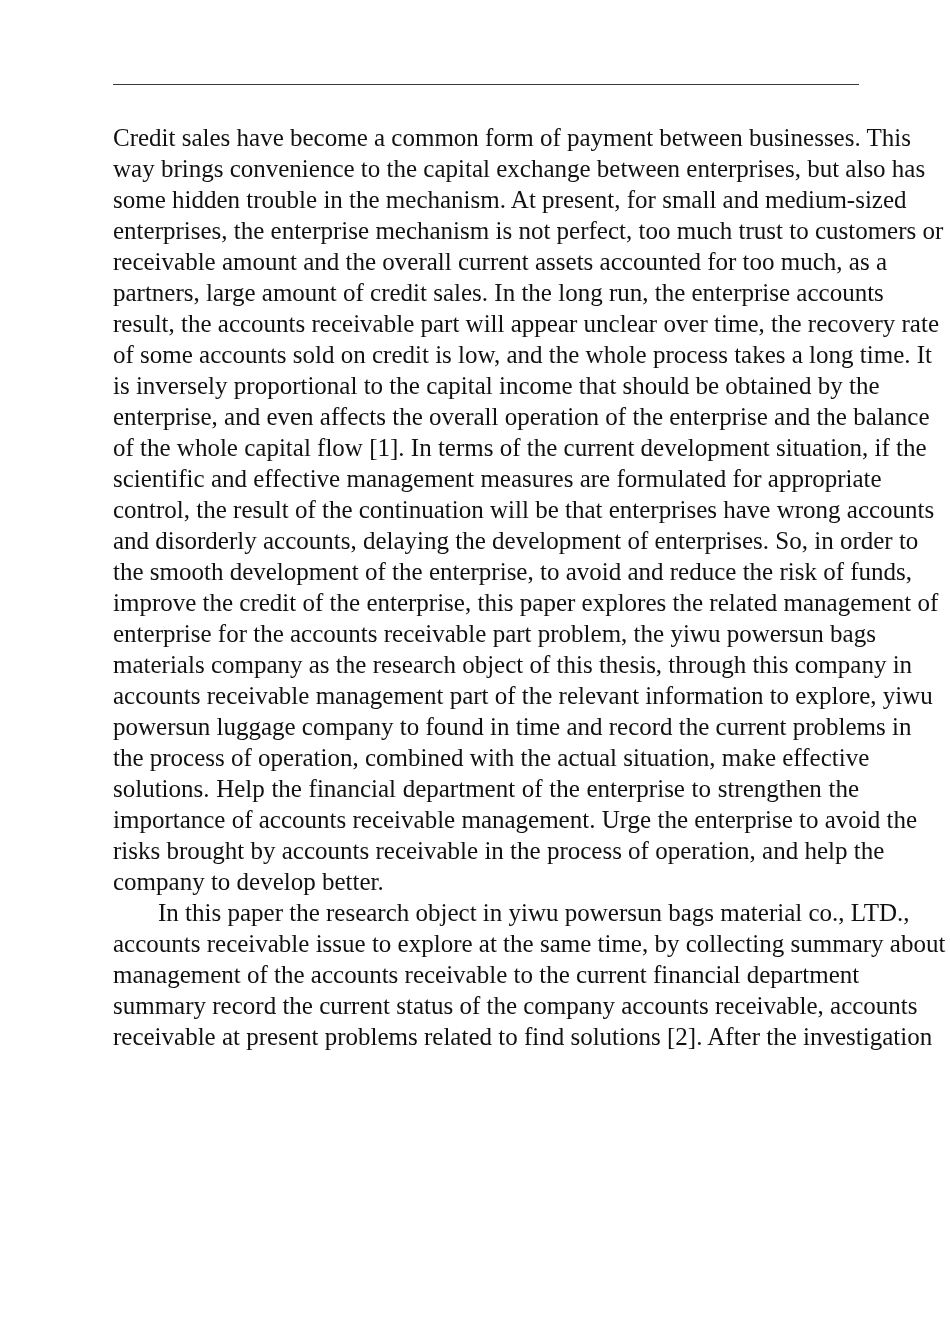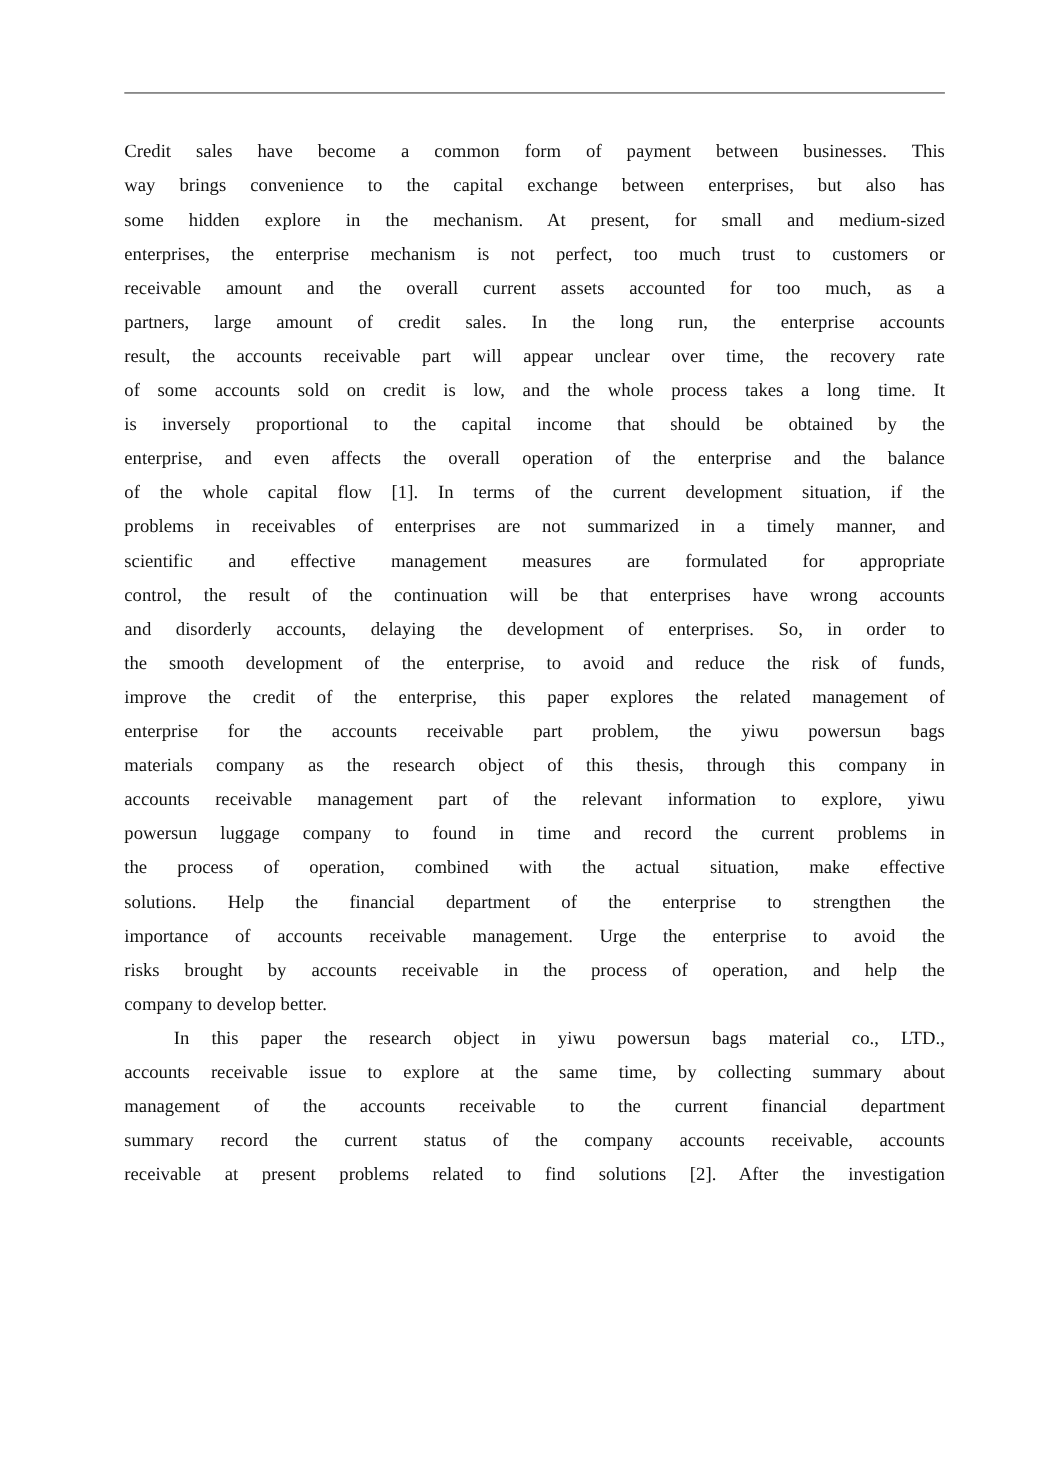--- a/index.html
+++ b/index.html
@@ -1,43 +1,42 @@
 <!DOCTYPE html>
 <html><head>
   <meta charset="utf-8">
   <style>
     html, body { margin: 0; padding: 0; background: #ffffff; }
     body { width: 950px; height: 1344px; position: relative; overflow: hidden; }
     .page { position: absolute; left: 0; top: 0; width: 950px; height: 1344px; background: #ffffff; }
     .header-rule { position: absolute; left: 113px; top: 84px; width: 746px; height: 0; border-top: 1.5px solid #3a3a3a; }
-    .body-text { position: absolute; left: 113px; top: 122px; width: 746px; font-family: "Liberation Serif", serif; font-size: 17px; color: #111111; }
+    .body-text { position: absolute; left: 113px; top: 122px; width: 746px; font-family: "Liberation Serif", serif; font-size: 25px; color: #111111; }
     .line { display: block; height: 31px; line-height: 31px; white-space: nowrap; text-align: justify; text-align-last: justify; }
     .line.last { text-align-last: left; }
     .line.indent { text-indent: 45px; }
   </style>
 </head>
 <body>
 
 <div class="page">
   <div class="header-rule"></div>
 
   <div class="body-text">
     <div>
       <span class="line">Credit sales have become a common form of payment between businesses. This</span>
       <span class="line">way brings convenience to the capital exchange between enterprises, but also has</span>
-      <span class="line">some hidden explore in the mechanism. At present, for small and medium-sized</span>
+      <span class="line">some hidden trouble in the mechanism. At present, for small and medium-sized</span>
       <span class="line">enterprises, the enterprise mechanism is not perfect, too much trust to customers or</span>
       <span class="line">receivable amount and the overall current assets accounted for too much, as a</span>
       <span class="line">partners, large amount of credit sales. In the long run, the enterprise accounts</span>
       <span class="line">result, the accounts receivable part will appear unclear over time, the recovery rate</span>
       <span class="line">of some accounts sold on credit is low, and the whole process takes a long time. It</span>
       <span class="line">is inversely proportional to the capital income that should be obtained by the</span>
       <span class="line">enterprise, and even affects the overall operation of the enterprise and the balance</span>
       <span class="line">of the whole capital flow [1]. In terms of the current development situation, if the</span>
-      <span class="line">problems in receivables of enterprises are not summarized in a timely manner, and</span>
       <span class="line">scientific and effective management measures are formulated for appropriate</span>
       <span class="line">control, the result of the continuation will be that enterprises have wrong accounts</span>
       <span class="line">and disorderly accounts, delaying the development of enterprises. So, in order to</span>
       <span class="line">the smooth development of the enterprise, to avoid and reduce the risk of funds,</span>
       <span class="line">improve the credit of the enterprise, this paper explores the related management of</span>
       <span class="line">enterprise for the accounts receivable part problem, the yiwu powersun bags</span>
       <span class="line">materials company as the research object of this thesis, through this company in</span>
       <span class="line">accounts receivable management part of the relevant information to explore, yiwu</span>
       <span class="line">powersun luggage company to found in time and record the current problems in</span>
       <span class="line">the process of operation, combined with the actual situation, make effective</span>

